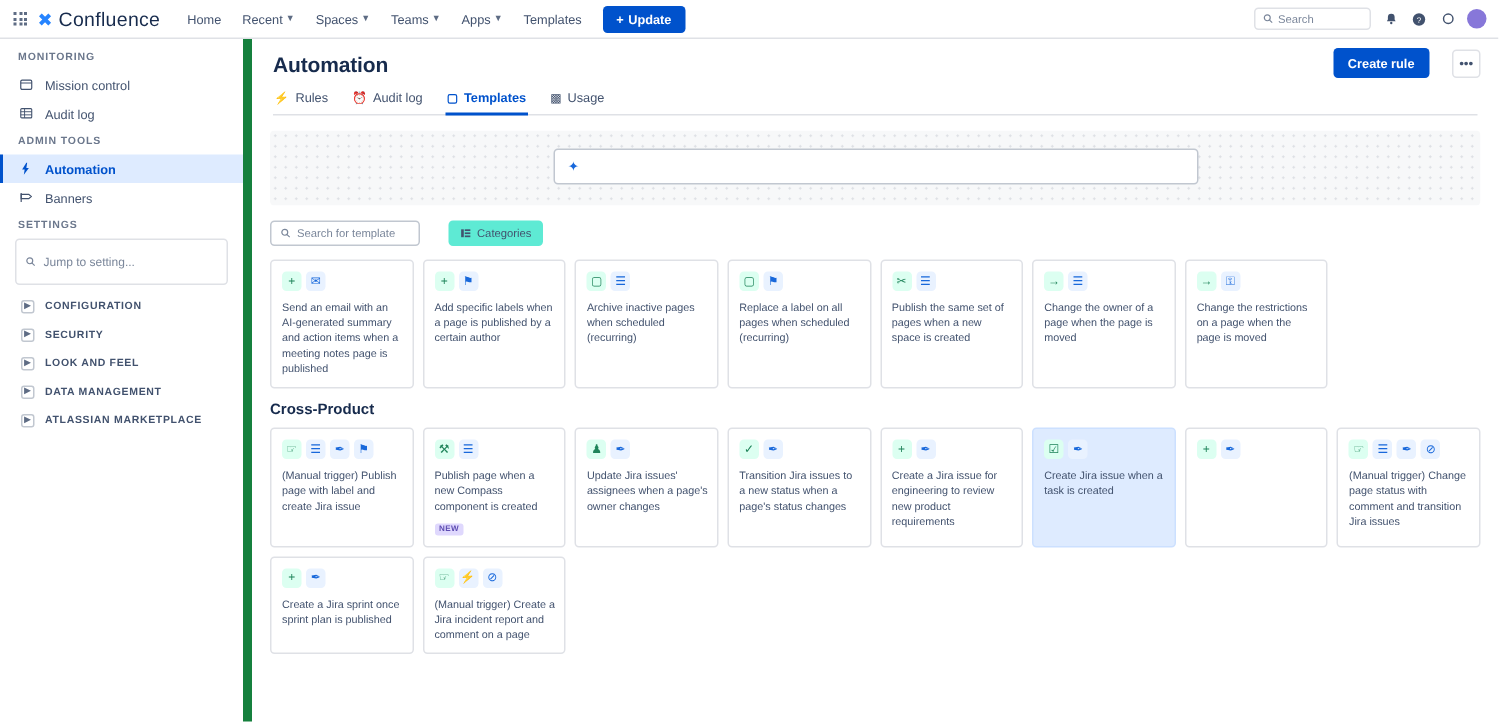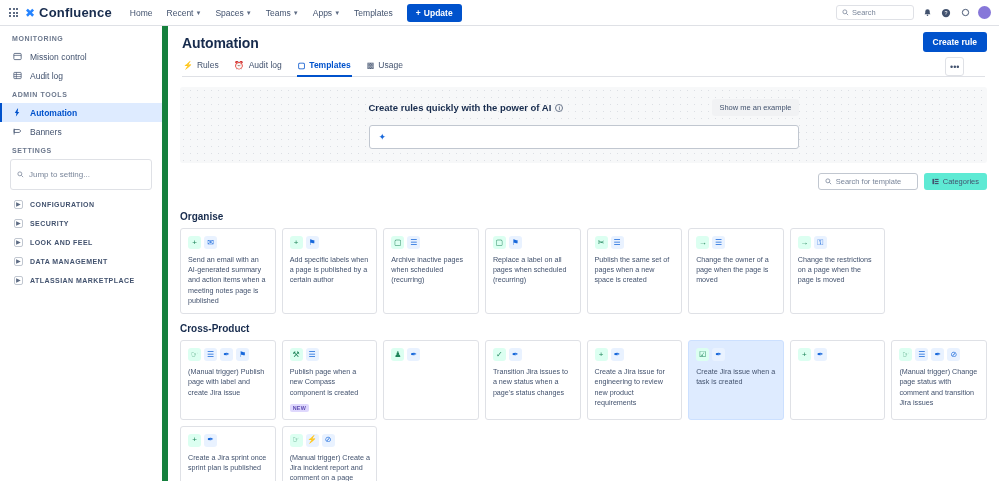--- a/index.html
+++ b/index.html
@@ -18,21 +18,21 @@
     border-bottom: 1px solid #DFE1E6;
     background: #fff;
     padding: 0 8px 0 4px;
     gap: 2px;
     position: relative;
   }
   .apps-grid { display: grid; grid-template-columns: repeat(3,2px); grid-template-rows: repeat(3,2px); gap: 1.5px; padding: 4px 5px; }
   .apps-grid i { width: 2px; height: 2px; background: #5E6C84; display: block; }
   .brand { display: flex; align-items: center; gap: 4px; margin-right: 10px; }
   .brand .logo { color: #2684FF; font-size: 12px; line-height: 1; }
-  .brand .name { font-size: 13px; font-weight: 700; color: #172B4D; letter-spacing: .2px; }
+  .brand .name { font-size: 13px; font-weight: 400; color: #172B4D; letter-spacing: .2px; }
   .navitem {
     font-size: 8.5px; color: #42526E; padding: 4px 6px; border-radius: 3px;
     display: flex; align-items: center; gap: 2px; white-space: nowrap;
   }
   .navitem .caret { font-size: 6px; color: #5E6C84; }
   .create-btn {
     background: #0052CC; color: #fff; font-size: 8.5px; font-weight: 600;
     padding: 4px 9px; border-radius: 3px; display: flex; align-items: center; gap: 3px;
     border: none; margin-left: 6px;
   }
@@ -86,21 +86,21 @@
   .chev-box {
     width: 9px; height: 9px; border: 1px solid #C1C7D0; border-radius: 2px;
     display:flex; align-items:center; justify-content:center;
     font-size: 5.5px; color: #5E6C84; line-height: 1;
   }
 
   
   .main { flex: 1; overflow: hidden; background: #fff; display: flex; flex-direction: column; }
   .main-head { padding: 9px 14px 0 14px; position: relative; }
   .page-title { font-size: 14px; font-weight: 600; color: #172B4D; letter-spacing: -.1px; }
-  .head-actions { position: absolute; right: 12px; top: 6px; display: flex; align-items: center; gap: 5px; flex-direction: column; }
+  .head-actions { position: absolute; right: 12px; top: 6px; display: flex; align-items: center; gap: 15px; }
   .btn-primary {
     background: #0052CC; color: #fff; border: none; border-radius: 3px;
     font-size: 8.5px; font-weight: 600; padding: 5px 10px;
   }
   .btn-more {
     width: 19px; height: 19px; border: 1px solid #DFE1E6; border-radius: 3px;
     background: #fff; color: #42526E; font-size: 9px;
     display:flex; align-items:center; justify-content:center; line-height: 0;
   }
   .tabs { display: flex; gap: 14px; margin-top: 9px; border-bottom: 1px solid #DFE1E6; }
@@ -136,21 +136,21 @@
   }
   .ai-input {
     width: 430px; height: 24px; background: #fff;
     border: 1px solid #C1C7D0; border-radius: 3px;
     display: flex; align-items: center; gap: 6px; padding: 0 9px;
     font-size: 7.5px; color: #7A869A;
   }
   .ai-spark { color: #1868DB; font-size: 9px; }
 
   
-  .filter-row { display: flex; align-items: center; gap: 6px; margin: 10px 0 21px; justify-content: flex-end; }
+  .filter-row { display: flex; align-items: center; gap: 19px; margin: 10px 0 9px; }
   .tpl-search {
     width: 100px; height: 17px; border: 1px solid #C1C7D0; border-radius: 3px;
     display: flex; align-items: center; gap: 4px; padding: 0 6px;
     font-size: 7.5px; color: #7A869A; background: #fff;
   }
   .cat-btn {
     height: 17px; background: #5eead4; border: none; border-radius: 3px;
     display: flex; align-items: center; gap: 4px; padding: 0 8px;
     font-size: 7.5px; font-weight: 400; color: #42526E;
   }
@@ -359,27 +359,20 @@
         <div class="tab">
           <span class="t-ico">▩</span>
           <span>Usage</span>
         </div>
       </div>
     </div>
 
     <div class="body-scroll">
 
       <section class="ai-banner">
-        <div class="ai-row">
-          <div class="ai-title">
-            <span>Create rules quickly with the power of AI</span>
-            <span class="info-ico">i</span>
-          </div>
-          <button class="ai-example">Show me an example</button>
-        </div>
         <div class="ai-input">
           <span class="ai-spark">✦</span>
         </div>
       </section>
 
       <div class="filter-row">
         <div class="tpl-search">
           <svg width="7" height="7" viewBox="0 0 16 16">
               <circle cx="6.5" cy="6.5" r="4.5" fill="none" stroke="#7A869A" stroke-width="1.8"></circle>
               <line x1="10" y1="10" x2="14" y2="14" stroke="#7A869A" stroke-width="1.8"></line>
@@ -392,21 +385,20 @@
               <rect x="6.5" y="2" width="8.5" height="2.6" fill="#42526E"></rect>
               <rect x="6.5" y="6.7" width="8.5" height="2.6" fill="#42526E"></rect>
               <rect x="6.5" y="11.4" width="8.5" height="2.6" fill="#42526E"></rect>
             </svg>
           <span>Categories</span>
         </button>
       </div>
 
       <div id="sections-root">
           <section class="section">
-            <div class="section-title">Organise</div>
             <div class="card-grid">
               <div class="tcard">
                 <div class="ico-row">
                   <span class="chip trigger">+</span>
                   <span class="chip action">✉</span>
                 </div>
                 <div class="tcard-text">Send an email with an AI-generated summary and action items when a meeting notes page is published</div>
               </div>
               <div class="tcard">
                 <div class="ico-row">
@@ -470,20 +462,21 @@
                   <span class="chip action">☰</span>
                 </div>
                 <div class="tcard-text">Publish page when a new Compass component is created</div>
                 <span class="new-badge">NEW</span>
               </div>
               <div class="tcard">
                 <div class="ico-row">
                   <span class="chip trigger">♟</span>
                   <span class="chip action">✒</span>
                 </div>
+                <div class="tcard-text">Update Jira issues' assignees when a page's owner changes</div>
               </div>
               <div class="tcard">
                 <div class="ico-row">
                   <span class="chip trigger">✓</span>
                   <span class="chip action">✒</span>
                 </div>
                 <div class="tcard-text">Transition Jira issues to a new status when a page's status changes</div>
               </div>
               <div class="tcard">
                 <div class="ico-row">

